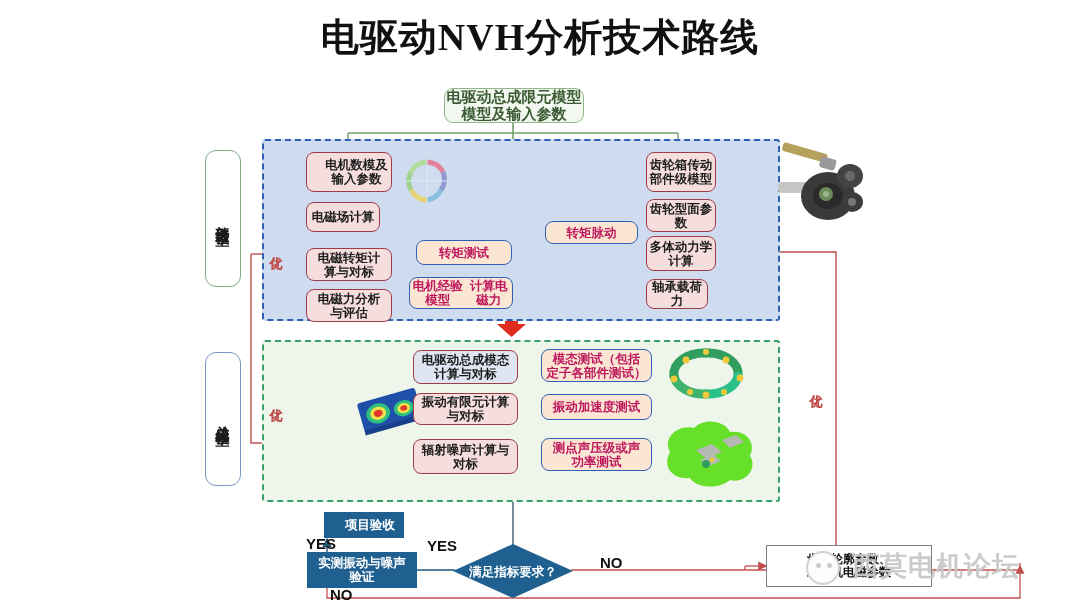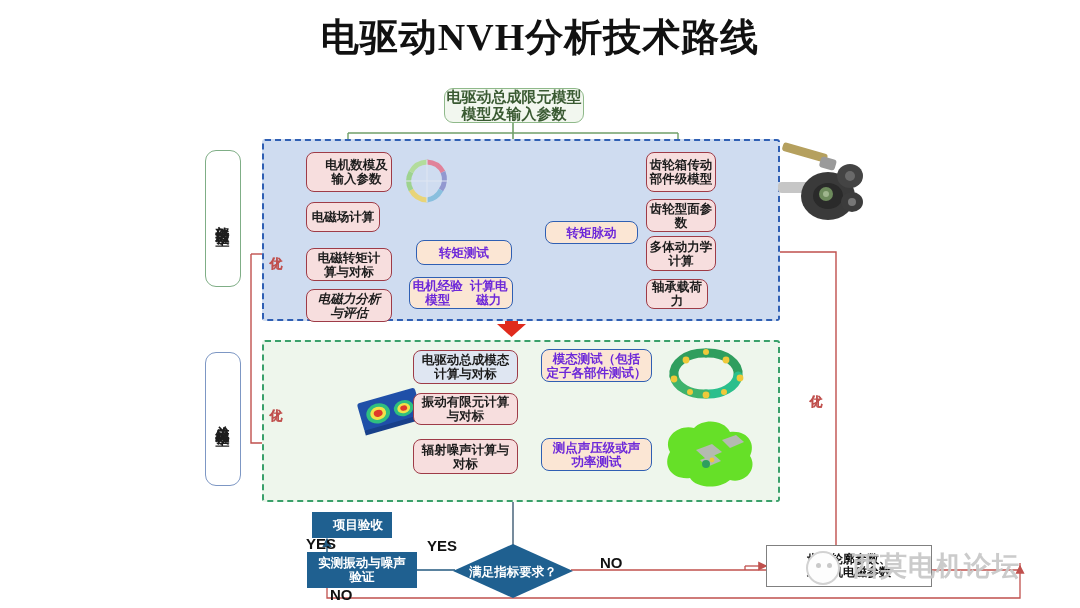--- a/index.html
+++ b/index.html
@@ -40,21 +40,21 @@
 
   
   .mbox{
     background:#f7dede;border:1.2px solid #9e3b47;border-radius:8px;
     color:#1c1c1c;font-size:12.5px;font-weight:600;
   }
   .mbox.blueish{background:#dfe6f2;border-radius:8px;}
   
   .tbox{
     background:#fbe6d4;border:1.5px solid #2f5fb3;border-radius:8px;
-    color:#6d28d9;font-size:12.5px;font-weight:600;
+    color:#be185d;font-size:12.5px;font-weight:600;
   }
   
   .vlabel{
     background:#ffffff;border:1.5px solid #7fae86;border-radius:11px;
     color:#1c1c1c;font-size:14px;font-weight:600;
     writing-mode:vertical-rl;text-orientation:upright;
     display:flex;align-items:center;justify-content:center;letter-spacing:2px;
   }
   .vlabel.blue{border-color:#7d97c4;}
 
@@ -211,21 +211,21 @@
     <span>电机数模及</span>
     <span>输入参数</span>
   </div>
   <div class="abs mbox boxtxt" style="left:306px;top:202px;width:74px;height:30px;">
     <span>电磁场计算</span>
   </div>
   <div class="abs mbox boxtxt" style="left:306px;top:248px;width:86px;height:33px;flex-direction:column;">
     <span>电磁转矩计</span>
     <span>算与对标</span>
   </div>
-  <div class="abs mbox boxtxt" style="left:306px;top:289px;width:86px;height:33px;flex-direction:column;font-style:italic;">
+  <div class="abs mbox boxtxt" style="left:306px;top:289px;width:86px;height:33px;flex-direction:column;">
     <span>电磁力分析</span>
     <span>与评估</span>
   </div>
 
   <div class="abs tbox boxtxt" style="left:416px;top:240px;width:96px;height:25px;">
     <span>转矩测试</span>
   </div>
   <div class="abs tbox boxtxt" style="left:409px;top:277px;width:104px;height:32px;flex-direction:row;">
     <span>电机经验模型</span>
     <span>计算电磁力</span>
@@ -329,26 +329,29 @@
   </div>
   <div class="abs mbox boxtxt" style="left:413px;top:439px;width:105px;height:35px;flex-direction:column;">
     <span>辐射噪声计算与</span>
     <span>对标</span>
   </div>
 
   <div class="abs tbox boxtxt" style="left:541px;top:349px;width:111px;height:33px;flex-direction:column;">
     <span>模态测试（包括</span>
     <span>定子各部件测试）</span>
   </div>
+  <div class="abs tbox boxtxt" style="left:541px;top:394px;width:111px;height:26px;">
+    <span>振动加速度测试</span>
+  </div>
   <div class="abs tbox boxtxt" style="left:541px;top:438px;width:111px;height:33px;flex-direction:column;">
     <span>测点声压级或声</span>
     <span>功率测试</span>
   </div>
 
-  <div class="abs dark boxtxt" style="left:312px;top:512px;width:80px;height:26px;padding-left:12px;">项目验收</div>
+  <div class="abs dark boxtxt" style="left:324px;top:512px;width:80px;height:26px;padding-left:12px;">项目验收</div>
 
   <div class="abs dark boxtxt" style="left:307px;top:552px;width:110px;height:36px;flex-direction:column;">
     <span>实测振动与噪声</span>
     <span>验证</span>
   </div>
 
   <svg class="abs" style="left:452px;top:543px;width:122px;height:56px;" viewBox="0 0 122 56">
     <polygon points="61,1 121,28 61,55 1,28" fill="#1f6090"></polygon>
   </svg>
   <div class="abs diamond-label" style="left:452px;top:564px;width:122px;text-align:center;">满足指标要求？</div>

